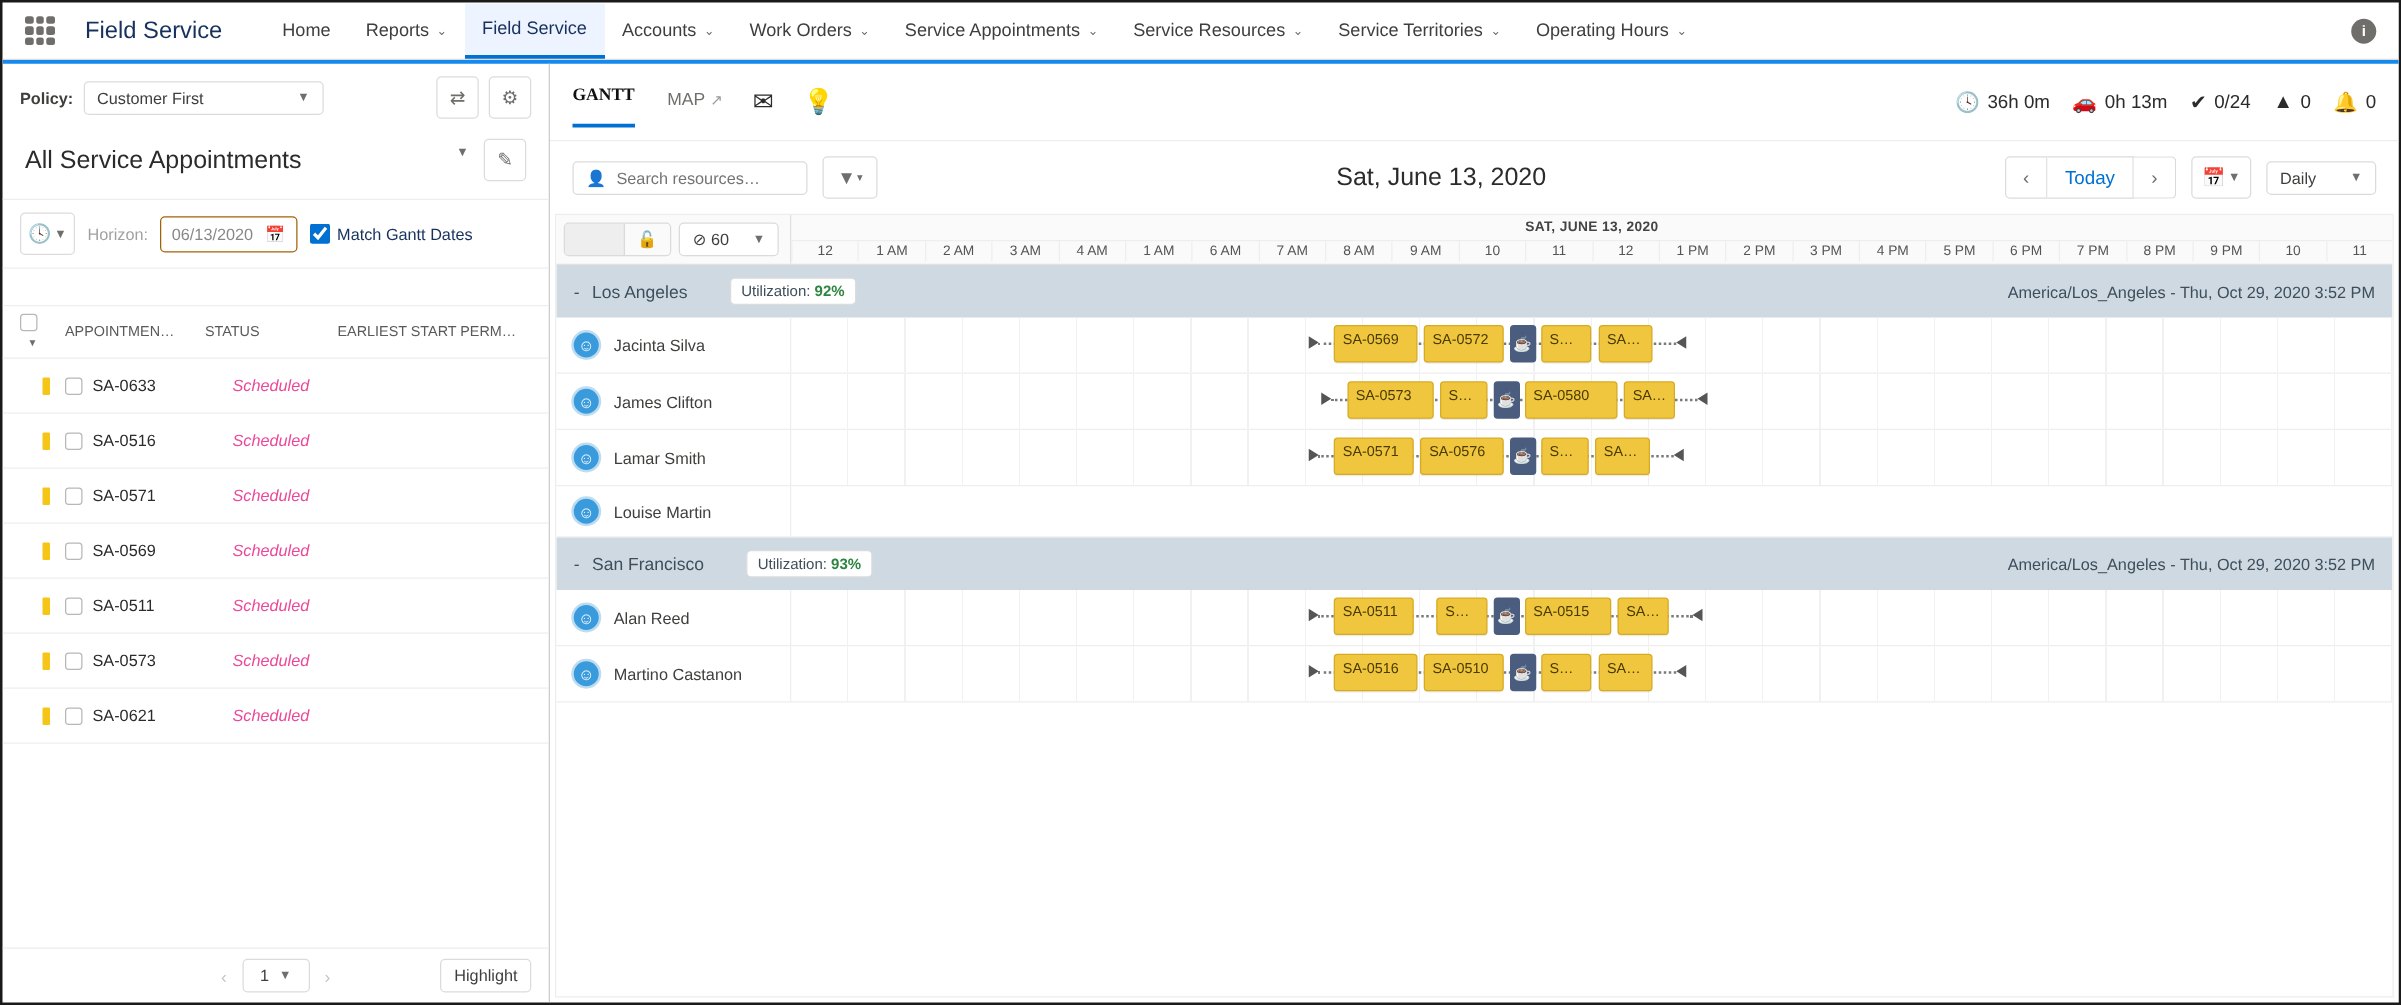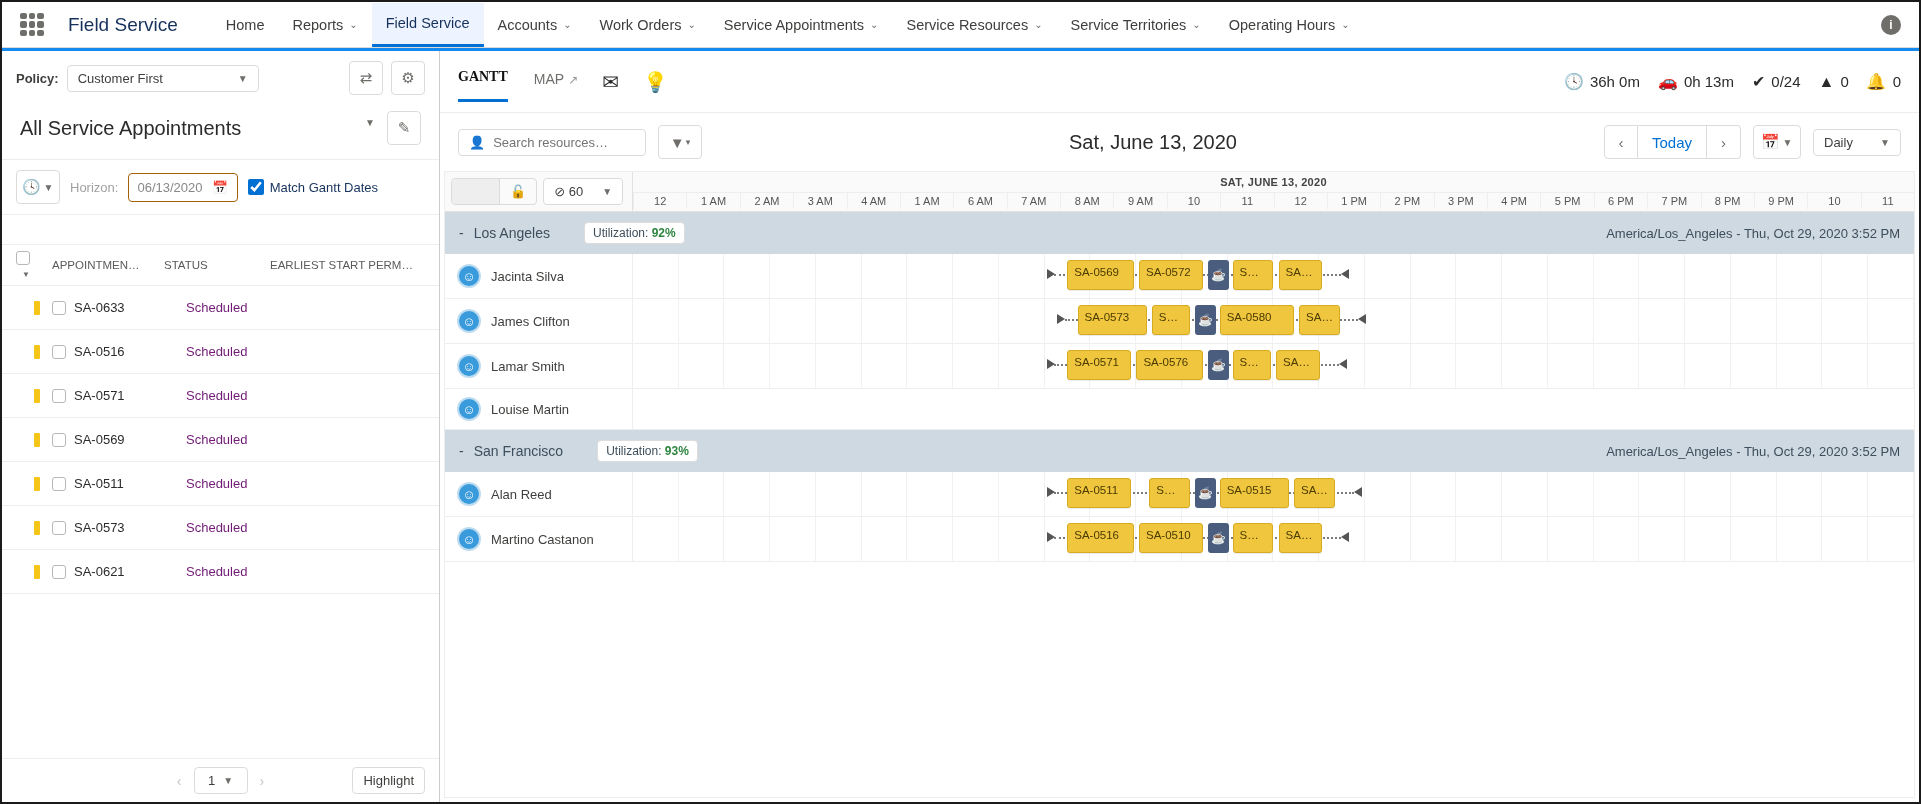--- a/index.html
+++ b/index.html
@@ -46,21 +46,21 @@
   .tbl-hdr .c4 { flex:1; }
 
   .rows { flex:1; overflow:auto; position:relative; }
   .rows::-webkit-scrollbar { width:14px; }
   .rows::-webkit-scrollbar-track { background:#f4f4f4; }
   .rows::-webkit-scrollbar-thumb { background:#c7c7c7; }
   .row { display:flex; align-items:center; padding:14px 32px; border-bottom:1px solid #eee; gap:8px; }
   .row .bar { width:6px; height:14px; background:#f5c518; border-radius:1px; margin-right:4px; }
   .row .box { width:14px; height:14px; border:1.5px solid #b7b7b7; border-radius:3px; }
   .row .id { width:104px; color:#2b2b2b; }
-  .row .st { color:#701a75; }
+  .row .st { color:#ec4899;font-style:italic; }
 
   .pager { border-top:1px solid #ededed; padding:8px 14px; display:flex; align-items:center; justify-content:center; gap:12px; position:relative; }
   .pager .ghost { color:#c4c4c4; font-size:14px; }
   .pager .hl { position:absolute; right:14px; }
 
   
   .r-top { display:flex; align-items:center; padding:10px 18px; gap:24px; border-bottom:1px solid #ededed; }
   .tabs { display:flex; align-items:center; gap:26px; }
   .tab { font-size:14px; color:#706e6b; padding:8px 0 14px; cursor:pointer; }
   .tab.active { color:#111; font-weight:600; border-bottom:3px solid #0070d2;font-family:Liberation Serif, serif; }

